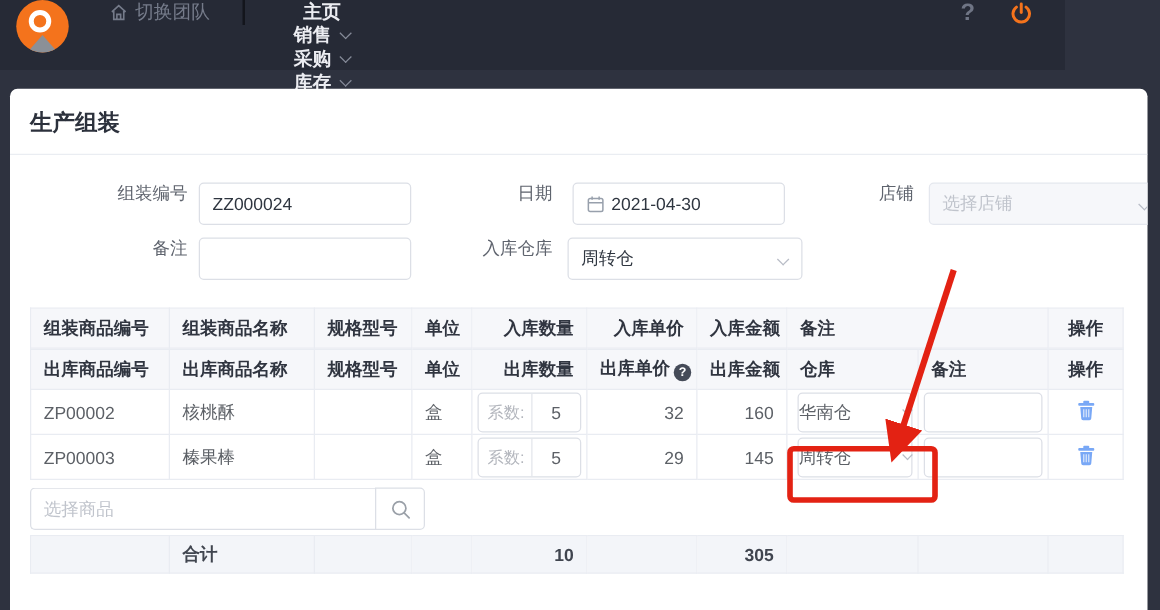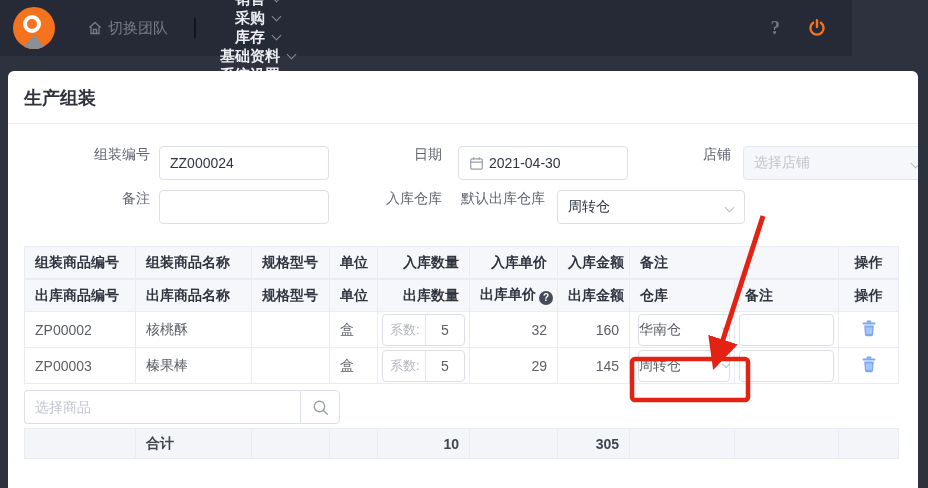--- a/index.html
+++ b/index.html
@@ -2,21 +2,21 @@
 <html><head>
 <meta charset="utf-8">
 <style>
   * { box-sizing: border-box; margin: 0; padding: 0; }
   html,body { width: 928px; height: 488px; }
   body { font-family: "Liberation Sans","DejaVu Sans",sans-serif; background:#2e323f; overflow:hidden; }
   #screen { position:relative; width:928px; height:488px; }
 
   
   .navbar { position:absolute; left:0; top:0; width:852px; height:56px; background:#262a36;
-            display:flex; align-items:center;font-family:Liberation Serif, serif; }
+            display:flex; align-items:flex-start; }
   .logo { width:42px; height:42px; border-radius:50%; background:#f4731c; margin-left:13px;
           position:relative; overflow:hidden; flex:none; }
   .logo .ring { position:absolute; left:10px; top:8px; width:18px; height:18px;
                 border:4px solid #fff; border-radius:50%; }
   .logo .mountain { position:absolute; left:7px; bottom:-2px; width:0; height:0;
                 border-left:14px solid transparent; border-right:14px solid transparent;
                 border-bottom:16px solid #8b9097; }
   .team-switch { display:flex; align-items:center; gap:5px; margin-left:32px; color:#757b8a;
                  font-size:15px; cursor:pointer; }
   .nav-divider { width:2px; height:20px; background:#13151c; margin:0 24px 0 26px; }
@@ -170,21 +170,20 @@
           <span class="placeholder">选择店铺</span>
           <span class="chev2"></span>
         </div>
       </div>
       <div class="form-row">
         <span class="flabel l1">备注</span>
         <div class="ibox w170 ml1">
           <input value="" style="">
         </div>
         <span class="flabel l2">入库仓库</span>
-        <span class="flabel l3">默认出库仓库</span>
         <div class="ibox select w188 ml3">
           <span>周转仓</span>
           <span class="chev2"></span>
         </div>
       </div>
     </div>
 
     <table class="tbl1">
       <colgroup>
         <col style="width:111px">

